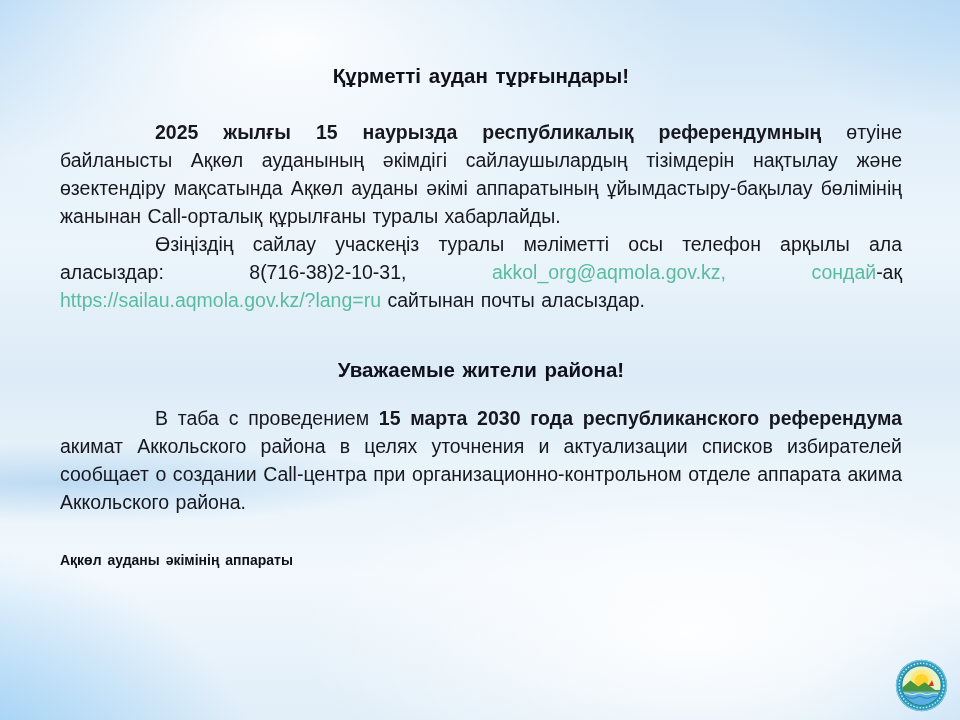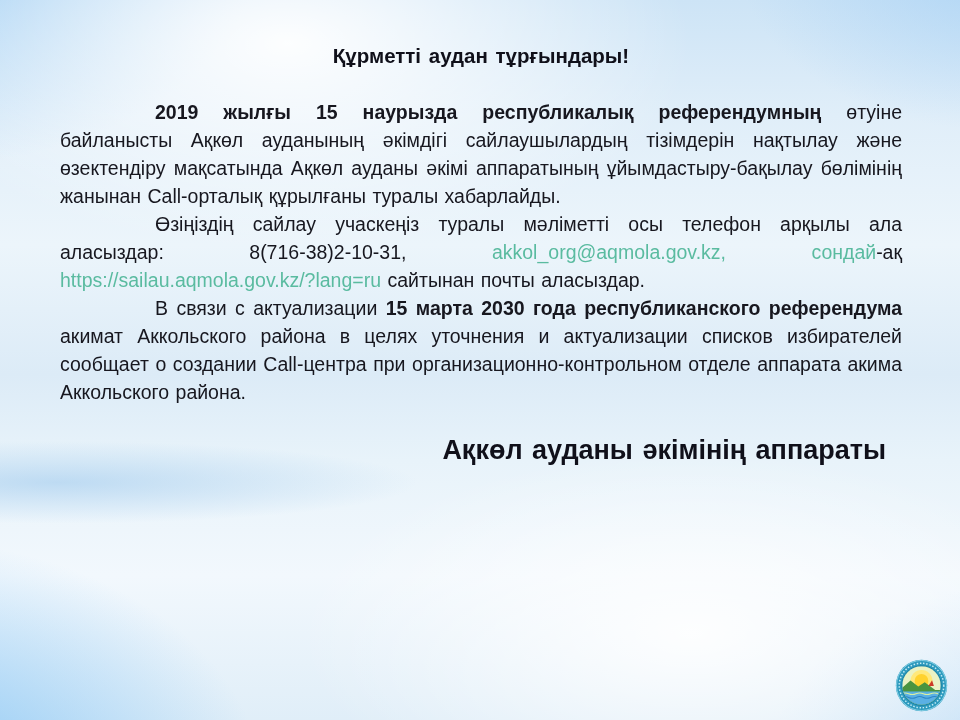--- a/index.html
+++ b/index.html
@@ -17,21 +17,21 @@
       radial-gradient(ellipse 560px 260px at 72% 88%, rgba(255,255,255,0.90), rgba(255,255,255,0) 70%),
       radial-gradient(ellipse 480px 55px  at 6% 67%,  rgba(153,198,236,0.55), rgba(153,198,236,0) 75%),
       radial-gradient(ellipse 520px 380px at -6% -10%, rgba(146,199,242,0.90), rgba(146,199,242,0) 62%),
       radial-gradient(ellipse 420px 280px at 104% -6%, rgba(165,208,245,0.75), rgba(165,208,245,0) 62%),
       radial-gradient(ellipse 600px 420px at -10% 110%, rgba(136,198,245,1.0), rgba(136,198,245,0) 60%),
       radial-gradient(ellipse 420px 300px at 108% 108%, rgba(168,210,245,0.70), rgba(168,210,245,0) 65%),
       linear-gradient(180deg, #cde4f6 0%, #e0eef9 16%, #ecf5fb 34%, #dcebf7 52%, #e8f3fa 64%, #f2f8fd 80%, #e0eef8 100%);
   }
   .content {
     position: absolute;
-    top: 42px; left: 60px; width: 842px;
+    top: 62px; left: 60px; width: 842px;
     color: #17171f;
   }
   .heading {
     text-align: center;
     font-weight: 700;
     font-size: 20.5px;
     line-height: 28px;
     color: #10101a;
     word-spacing: 2px;
     margin: 0 0 28px 0;
@@ -51,48 +51,48 @@
     color: #5abba0;
     text-decoration-color: #5abba0;
     cursor: pointer;
   }
   .link-dark {
     color: #17171f;
     text-decoration-color: #17171f;
   }
   .signature {
     margin-top: 30px;
-    text-align: right;
     padding-right: 16px;
     font-weight: 700;
-    font-size: 27px;
+    font-size: 14px;
     line-height: 28px;
     color: #10101a;
     word-spacing: 2px;
   }
   .logo {
     position: absolute;
     right: 11px; bottom: 7px;
     width: 55px; height: 55px;
   }
 </style>
 </head>
 <body>
 
 <div class="slide">
   <div class="content">
 
     <div class="heading">Құрметті аудан тұрғындары!</div>
 
-    <p class="para"><b>2019 жылғы 15 наурызда республикалық референдумның</b><span> өтуіне байланысты Ақкөл ауданының әкімдігі сайлаушылардың тізімдерін нақтылау және өзектендіру мақсатында Ақкөл ауданы әкімі аппаратының ұйымдастыру-бақылау бөлімінің жанынан Call-орталық құрылғаны туралы хабарлайды.</span></p>
+    <p class="para"><b>2025 жылғы 15 наурызда республикалық референдумның</b><span> өтуіне байланысты Ақкөл ауданының әкімдігі сайлаушылардың тізімдерін нақтылау және өзектендіру мақсатында Ақкөл ауданы әкімі аппаратының ұйымдастыру-бақылау бөлімінің жанынан Call-орталық құрылғаны туралы хабарлайды.</span></p>
 
     <p class="para"><span>Өзіңіздің сайлау учаскеңіз туралы мәліметті осы телефон арқылы ала аласыздар: 8(716-38)2-10-31, </span><a class="link">akkol_org@aqmola.gov.kz, сондай</a><span class="link-dark">-ақ</span><span> </span><a class="link">https://sailau.aqmola.gov.kz/?lang=ru&nbsp;</a><span>сайтынан почты аласыздар.</span></p>
 
+    <div class="heading heading-ru">Уважаемые жители района!</div>
 
-    <p class="para"><span>В связи с актуализации </span><b>15 марта 2030 года республиканского референдума</b><span> акимат Аккольского района в целях уточнения и актуализации списков избирателей сообщает о создании Call-центра при организационно-контрольном отделе аппарата акима Аккольского района.</span></p>
+    <p class="para"><span>В таба с проведением </span><b>15 марта 2030 года республиканского референдума</b><span> акимат Аккольского района в целях уточнения и актуализации списков избирателей сообщает о создании Call-центра при организационно-контрольном отделе аппарата акима Аккольского района.</span></p>
 
 
     <div class="signature">Ақкөл ауданы әкімінің аппараты</div>
   </div>
 
   <div class="logo">
     <svg width="55" height="55" viewBox="0 0 60 60">
       <defs>
         <clipPath id="emblem-inner">
             <circle cx="30" cy="30" r="21"></circle>

